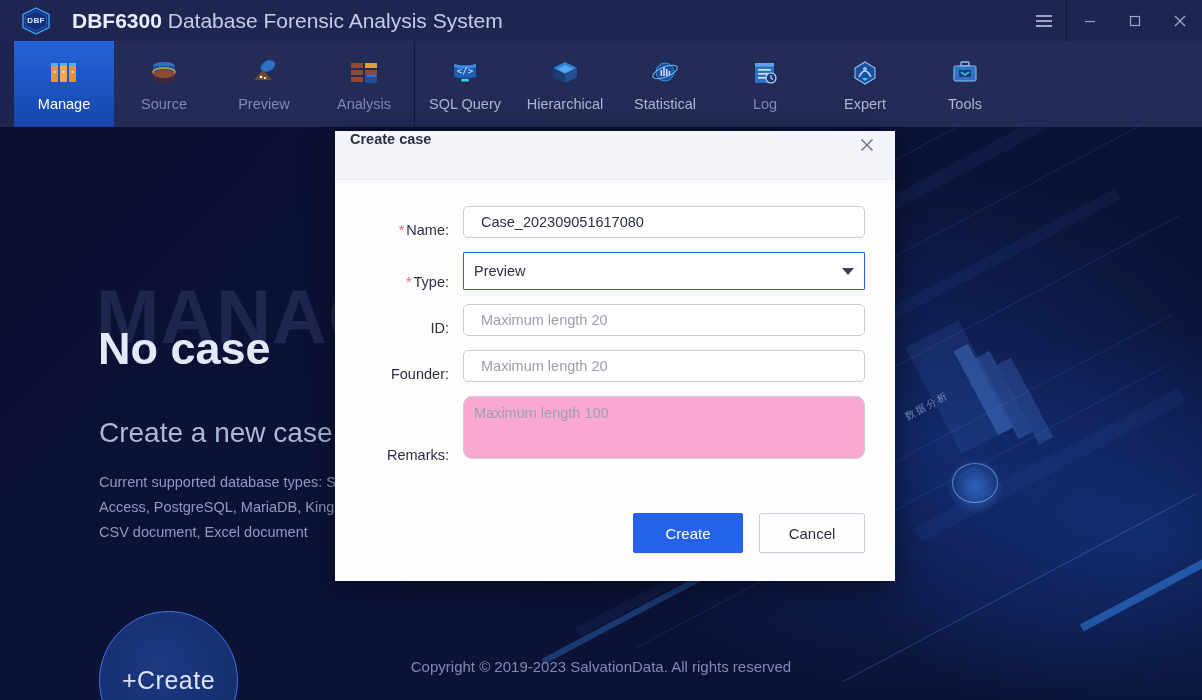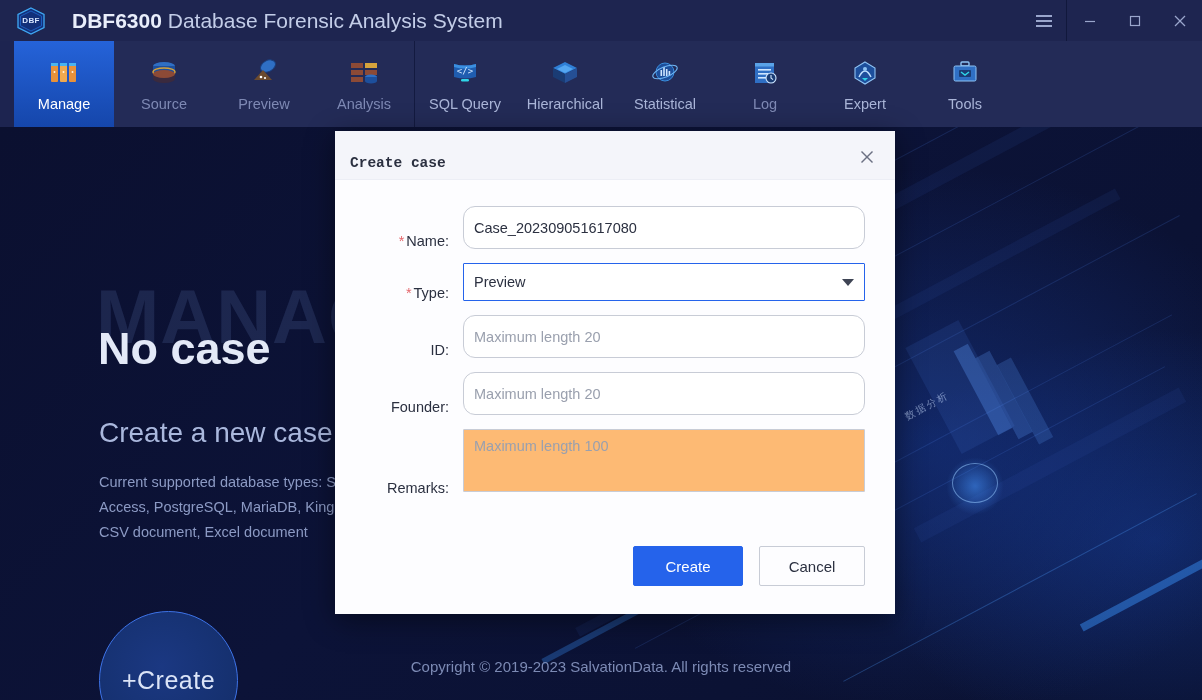--- a/index.html
+++ b/index.html
@@ -17,21 +17,21 @@
 
   
   .titlebar {
     position: absolute; top: 0; left: 0;
     width: 1202px; height: 41px;
     background: #1e2550;
     display: flex; align-items: center;
   }
   .logo-wrap {
     width: 40px; height: 41px;
-    display: flex; align-items: center; justify-content: flex-start;
+    display: flex; align-items: center; justify-content: center;
     margin-left: 16px;
   }
   .logo-hex {
     position: relative;
     width: 30px; height: 28px;
     display: flex; align-items: center; justify-content: center;
   }
   .logo-hex svg { position: absolute; top: 0; left: 0; }
   .logo-text {
     position: relative;
@@ -188,23 +188,22 @@
     left: 335px; top: 131px;
     width: 560px;
     background: #fdfdff;
     box-shadow: 0 6px 28px rgba(0,0,0,0.45);
     z-index: 50;
   }
   .dlg-header {
     height: 49px;
     background: #f4f5fa;
     border-bottom: 1px solid #eceef5;
-    display: flex; align-items: flex-end;
+    display: flex; align-items: flex-start;
     padding: 0 14px 8px 15px;
-    font-family: Liberation Mono, monospace;
   }
   .dlg-title {
     font-size: 14.5px; font-weight: bold; color: #2b3040;
     flex: 1;
   }
   .dlg-close {
     width: 28px; height: 28px;
     display: flex; align-items: center; justify-content: center;
     color: #6b7082; font-size: 20px; cursor: pointer;
     line-height: 1;
@@ -220,29 +219,29 @@
     padding-right: 14px;
     padding-top: 8px;
     font-size: 14.5px;
     color: #2b3040;
     white-space: nowrap;
   }
   .req { color: #e4666b; margin-right: 2px; }
   .fctl { flex: 1; position: relative; }
   .finput {
     width: 100%;
-    height: 43px;
+    height: 32px;
     border: 1px solid #c8ccd6;
     background: #fff;
-    padding: 0 10px;
+    padding: 0 17px;
     font-size: 14.5px;
     color: #2b3040;
     font-family: "Liberation Sans", sans-serif;
     outline: none;
-    border-radius: 12px;
+    border-radius: 5px;
   }
   .finput::placeholder { color: #9aa0ae; }
   .fselect {
     width: 100%; height: 38px;
     border: 1.5px solid #2563eb;
     background: #fff;
     display: flex; align-items: center;
     padding: 0 10px;
     font-size: 14.5px; color: #2b3040;
     cursor: pointer;
@@ -252,28 +251,28 @@
   .caret {
     width: 0; height: 0;
     border-left: 6px solid transparent;
     border-right: 6px solid transparent;
     border-top: 7px solid #3e4454;
   }
   .ftextarea {
     width: 100%;
     height: 63px;
     border: 1px solid #c8ccd6;
-    background: #fdba74;
+    background: #f9a8d4;
     padding: 8px 10px;
     font-size: 14.5px;
     color: #2b3040;
     resize: none;
     font-family: "Liberation Sans", sans-serif;
     outline: none;
-    border-radius: 1px;
+    border-radius: 9px;
   }
   .ftextarea::placeholder { color: #9aa0ae; }
   .dlg-actions {
     display: flex; justify-content: flex-end;
     gap: 16px;
     padding: 22px 30px 28px 16px;
   }
   .btn {
     height: 40px;
     font-size: 15px;

